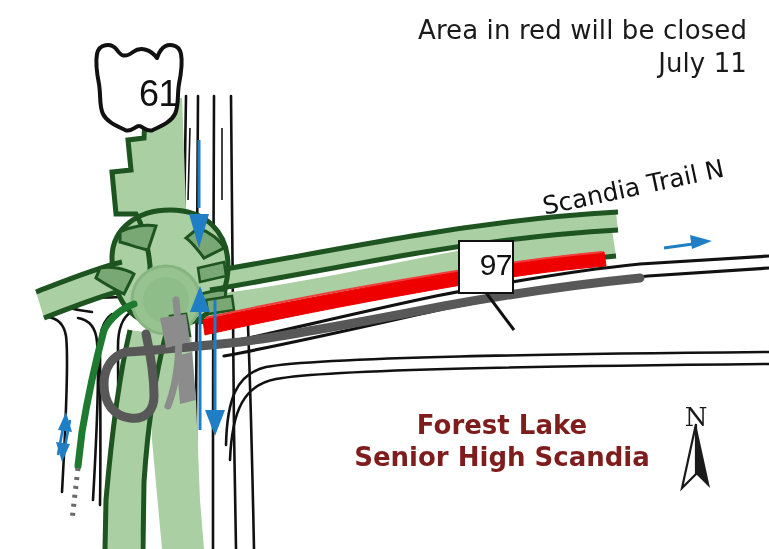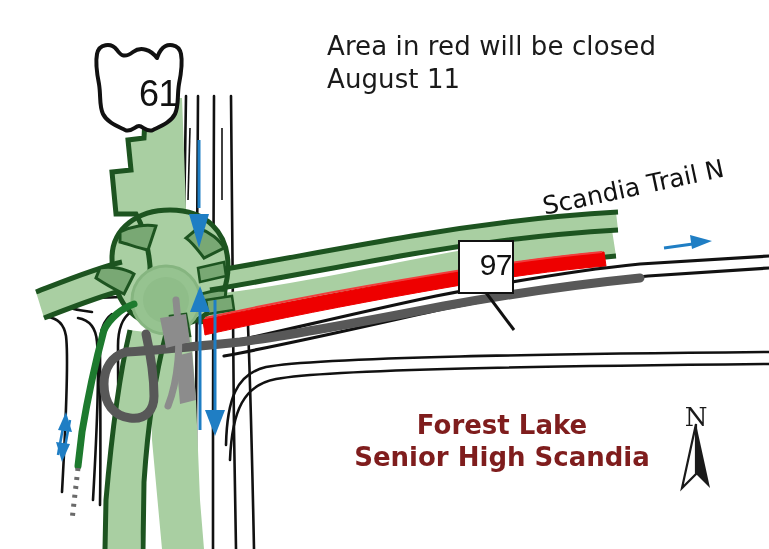--- a/index.html
+++ b/index.html
@@ -1,21 +1,21 @@
 <!DOCTYPE html>
 <html><head>
 <meta charset="utf-8">
 <style>
   html,body{margin:0;padding:0;background:#fff;}
   body{font-family:"Liberation Sans",sans-serif;}
   #map-root{position:relative;width:769px;height:549px;background:#ffffff;overflow:hidden;}
   #map-svg{position:absolute;left:0;top:0;width:769px;height:549px;}
   .notice{
-    position:absolute;right:22px;top:30px;width:420px;
-    text-align:left;line-height:1.28;
+    position:absolute;right:22px;top:14px;width:420px;
+    text-align:right;line-height:1.28;
     font-size:26px;color:#1a1a1a;font-weight:400;
     font-family:"DejaVu Sans",sans-serif;letter-spacing:.1px;
   }
   .notice div{white-space:nowrap;}
   .school{
     position:absolute;left:352px;top:410px;width:300px;
     text-align:center;line-height:1.22;
     font-size:26px;font-weight:bold;color:#7f1d1d;
     font-family:"DejaVu Sans",sans-serif;
   }
@@ -242,21 +242,21 @@
       <g transform="translate(696,430)">
         <path d="M0,-6 L14,58 L0,44 Z" fill="#1a1a1a"></path>
         <path d="M0,-6 L-14,58 L0,44 Z" fill="#ffffff" stroke="#1a1a1a" stroke-width="2.2"></path>
       </g>
 
     </g>
   </svg>
 
   <div class="notice">
     <div>Area in red will be closed</div>
-    <div>August 11</div>
+    <div>July 11</div>
   </div>
 
   <div class="shield-61">
     <div class="num">61</div>
   </div>
 
   <div class="shield-97">
     <div class="num">97</div>
   </div>
 

